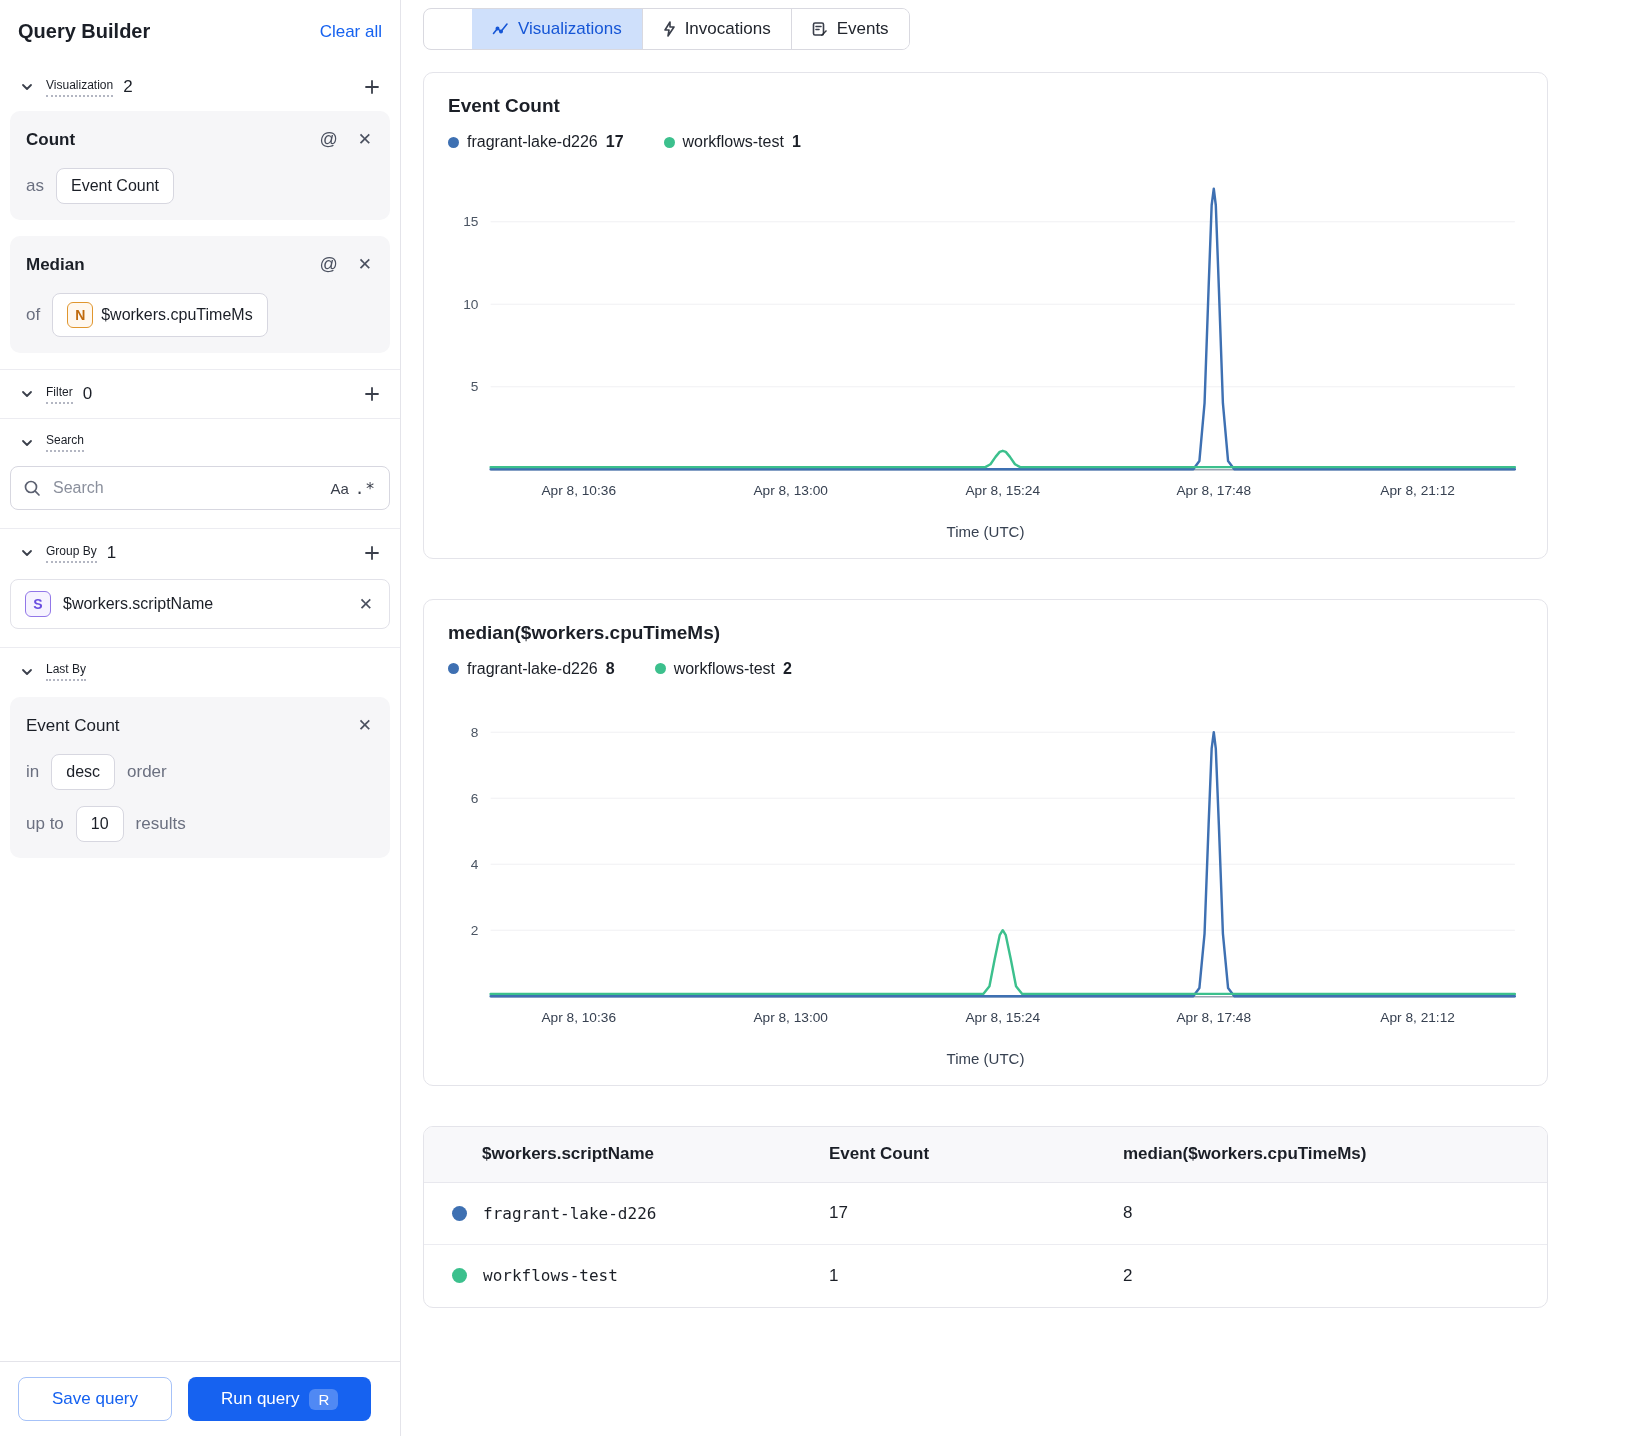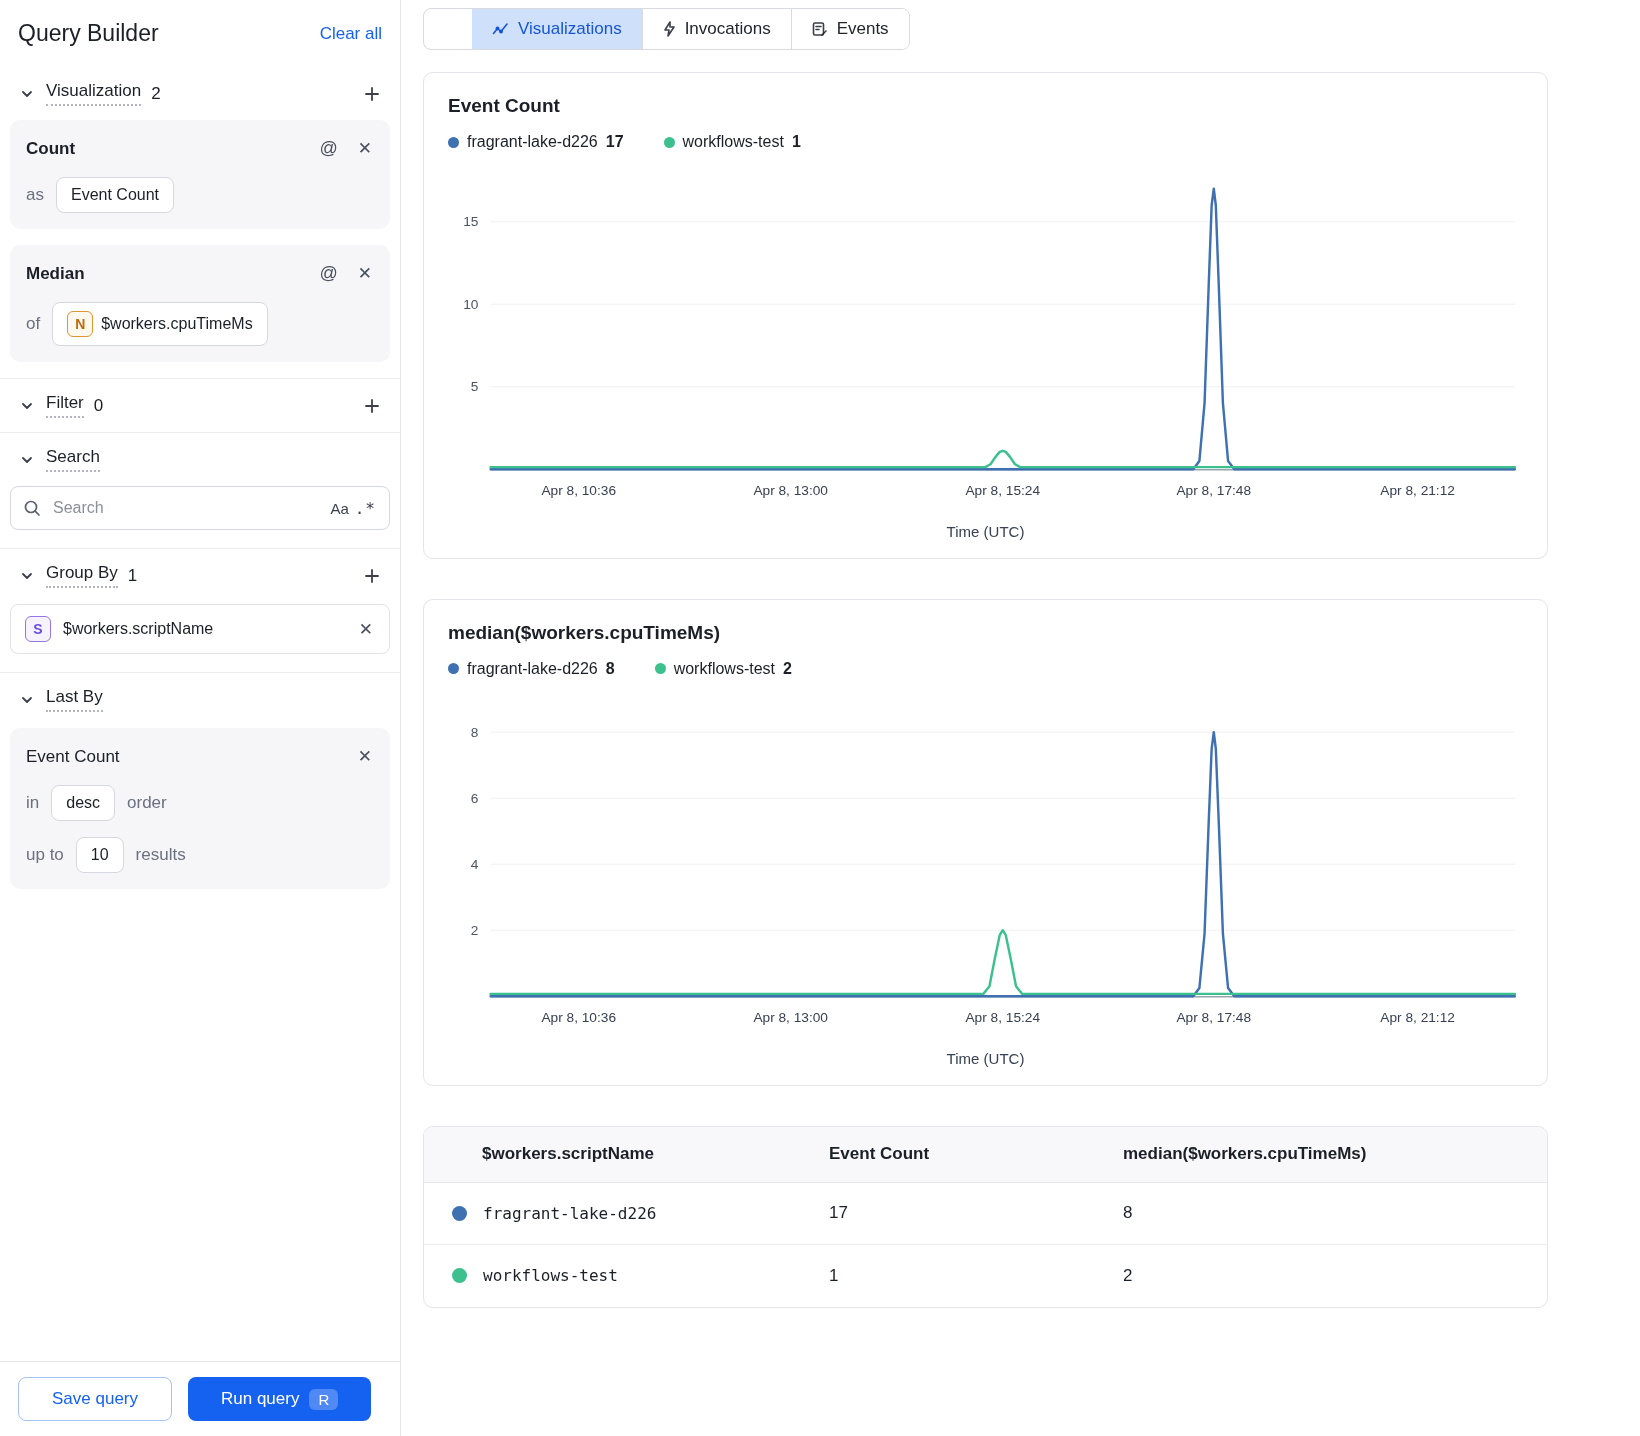--- a/index.html
+++ b/index.html
@@ -5,24 +5,24 @@
   * { margin:0; padding:0; box-sizing:border-box; }
   html,body { width:1640px; height:1436px; overflow:hidden; }
   body {
     font-family:"Liberation Sans", sans-serif;
     color:#1b1f27; background:#fff; display:flex; font-size:17px;
   }
   
   .sidebar { width:401px; min-width:401px; border-right:1px solid #e4e4ea; display:flex; flex-direction:column; background:#fff; }
   .sidebar-scroll { flex:1; overflow:hidden; }
   .sb-header { display:flex; justify-content:space-between; align-items:center; padding:20px 18px 20px; }
-  .sb-title { font-size:23px; font-weight:normal; }
+  .sb-title { font-size:20px; font-weight:bold; }
   .link-btn { color:#1662f0; font-size:17px; background:none; border:none; cursor:pointer; font-family:inherit; }
   .section-row { display:flex; align-items:center; gap:10px; padding:14px 18px; }
-  .section-label { font-size:17px; border-bottom:2px dotted #b3b6c2; padding-bottom:3px; }
+  .section-label { font-size:12px; border-bottom:2px dotted #b3b6c2; padding-bottom:3px; }
   .section-count { font-size:17px; color:#1b1f27; }
   .spacer { flex:1; }
   .icon-btn { background:none; border:none; cursor:pointer; display:inline-flex; align-items:center; justify-content:center; padding:2px; color:#3a3f4b; }
   .chev, .plus { stroke:#3a3f4b; stroke-width:1.8; fill:none; stroke-linecap:round; stroke-linejoin:round; }
   .divider { border-bottom:1px solid #ececf1; }
   .card { margin:0 10px 16px; background:#f6f6f8; border-radius:10px; padding:16px; }
   .card-head { display:flex; align-items:center; }
   .card-title { font-weight:bold; font-size:17px; }
   .card-icons { margin-left:auto; display:flex; gap:16px; align-items:center; }
   .at-glyph { font-size:18px; color:#4b5160; }

